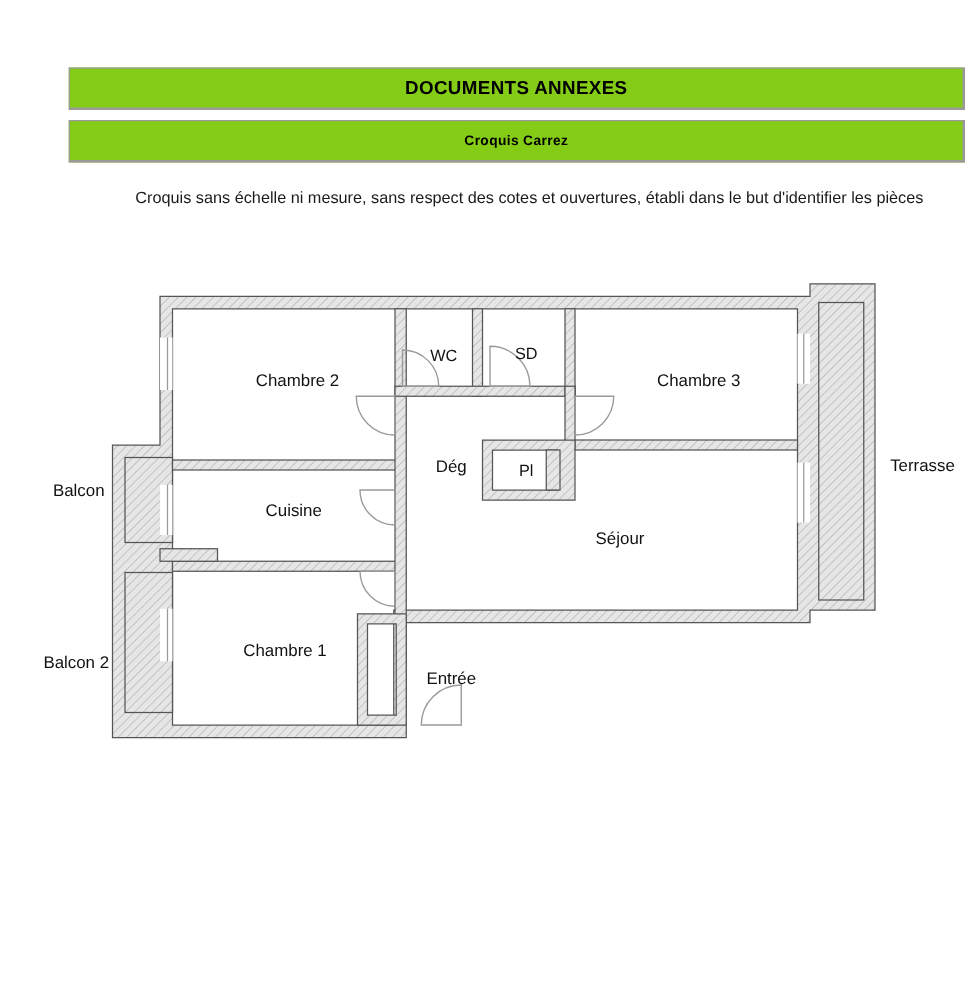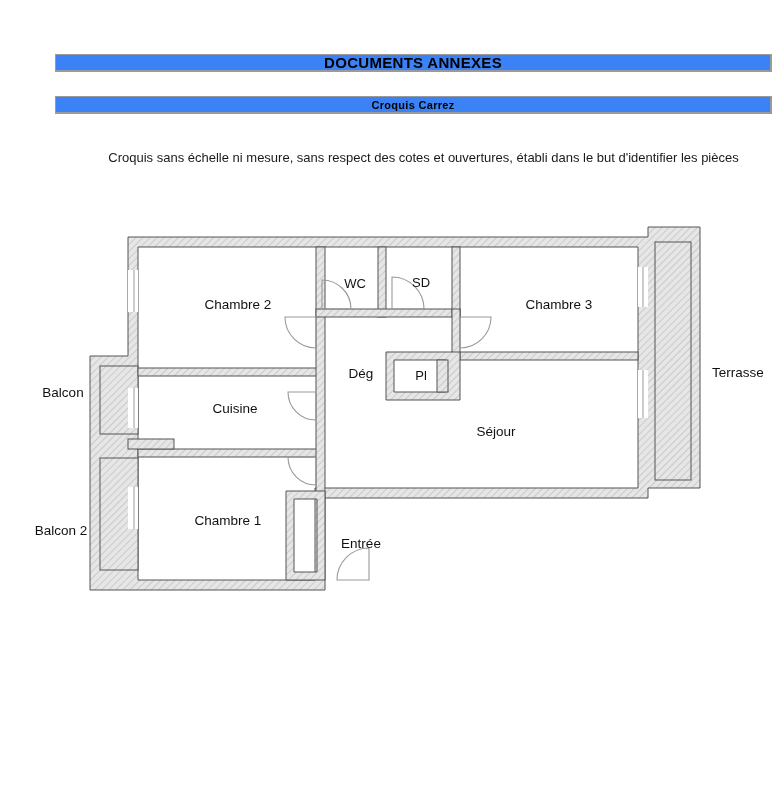--- a/index.html
+++ b/index.html
@@ -17,23 +17,23 @@
   }
   .page {
     position: absolute;
     inset: 0;
     background: #ffffff;
   }
   .banner {
     position: absolute;
     left: 55px;
     width: 717px;
-    height: 18px;
+    height: 34px;
     box-sizing: border-box;
-    background: #3b82f6;
+    background: #84cc16;
     border: 1px solid #9a9a9a;
     border-right-width: 2px;
     border-bottom-width: 2px;
     display: flex;
     align-items: center;
     justify-content: center;
     font-weight: bold;
     letter-spacing: 0.3px;
     color: #000;
   }

